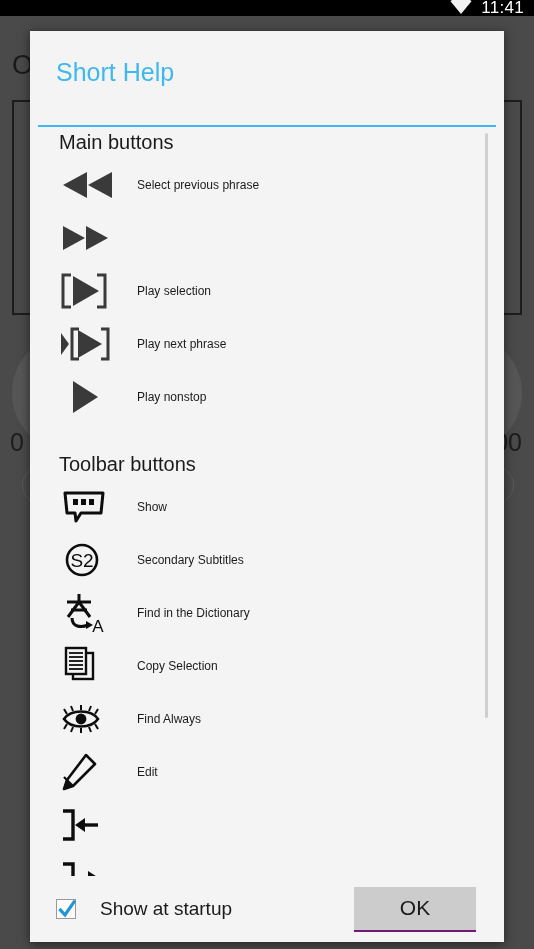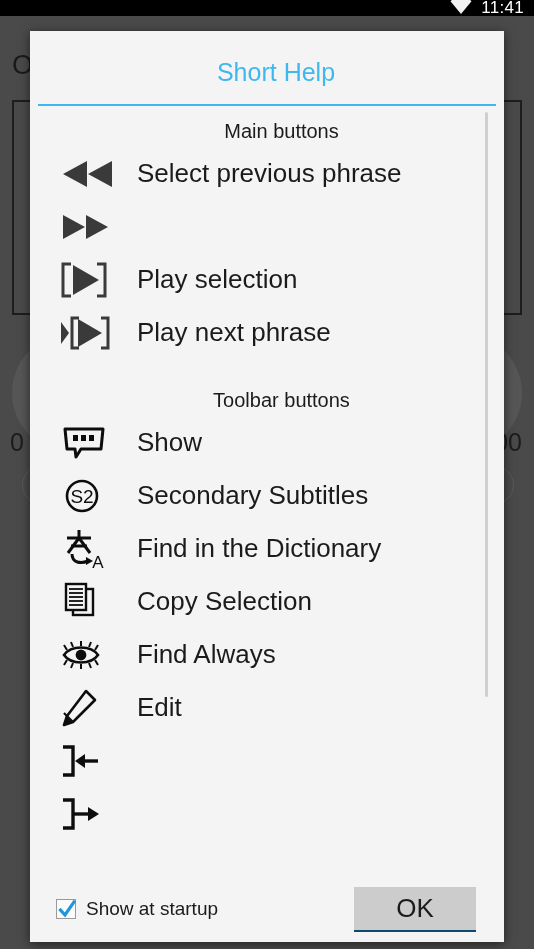--- a/index.html
+++ b/index.html
@@ -101,44 +101,42 @@
     left: 30px; top: 31px;
     width: 474px; height: 911px;
     background: #f4f4f4;
     box-shadow: 0 2px 10px rgba(0,0,0,0.55);
     display: flex;
     flex-direction: column;
     box-sizing: border-box;
   }
   .dialog-header {
     padding: 26px 8px 0 26px;
-    height: 73px;
+    height: 94px;
     box-sizing: border-box;
     flex: 0 0 auto;
-    text-align: center;
   }
   .dialog-title {
     color: #3fb7ef;
     font-size: 25px;
     line-height: 30px;
   }
   .title-divider {
     height: 2px;
     background: #3fb7ef;
     margin: 0 8px;
     flex: 0 0 auto;
   }
 
   
   .dialog-body {
     position: relative;
     flex: 1 1 auto;
     overflow: hidden;
-    padding-top: 14px;
-    text-align: center;
+    padding-top: 4px;
   }
   .scrollbar-track {
     position: absolute;
     right: 16px; top: 6px;
     width: 3px;
     height: 585px;
     background: #cfcfcf;
     border-radius: 2px;
   }
   .section-title {
@@ -156,63 +154,63 @@
     padding-left: 29px;
   }
   .row .glyph {
     width: 78px;
     flex: 0 0 78px;
     display: flex;
     align-items: center;
     justify-content: flex-start;
   }
   .row .label {
-    font-size: 26px;
+    font-size: 12px;
     color: #1b1b1b;
     white-space: nowrap;
   }
 
   
   .dialog-footer {
     flex: 0 0 auto;
     height: 66px;
     display: flex;
     align-items: center;
     padding: 0 18px 0 26px;
     box-sizing: border-box;
     position: relative;
   }
   .checkbox-wrap {
     display: flex;
     align-items: center;
-    gap: 10px;
+    gap: 24px;
   }
   .checkbox-box {
     width: 20px; height: 20px;
     border: 1px solid #9a9a9a;
     background: #fbfbfb;
     position: relative;
     box-sizing: border-box;
   }
   .checkbox-label {
     font-size: 19px;
     color: #1b1b1b;
   }
   .ok-button {
     position: absolute;
     right: 28px;
     width: 122px;
     height: 45px;
     background: #cccccc;
     border: none;
-    border-bottom: 2px solid #0c4a6e;
+    border-bottom: 2px solid #701a75;
     display: flex;
     align-items: center;
     justify-content: center;
-    font-size: 26px;
+    font-size: 21px;
     color: #1b1b1b;
     font-family: "Liberation Sans", sans-serif;
     cursor: pointer;
   }
 </style>
 </head>
 <body>
 
 <div class="screen">
 
@@ -286,20 +284,28 @@
           <svg width="62" height="38" viewBox="0 0 62 38">
             <polygon points="2,8 2,30 10,19" fill="#3a3a3a"></polygon>
             <path d="M20,4 H13 V34 H20" fill="none" stroke="#3a3a3a" stroke-width="3"></path>
             <path d="M42,4 H49 V34 H42" fill="none" stroke="#3a3a3a" stroke-width="3"></path>
             <polygon points="19,5 19,33 43,19" fill="#3a3a3a"></polygon>
           </svg>
         </span>
         <span class="label">Play next phrase</span>
       </div>
 
+      <div class="row">
+        <span class="glyph">
+          <svg width="58" height="38" viewBox="0 0 58 38">
+            <polygon points="14,3 14,35 39,19" fill="#3a3a3a"></polygon>
+          </svg>
+        </span>
+        <span class="label">Play nonstop</span>
+      </div>
 
       <div class="section-title second">Toolbar buttons</div>
 
       <div class="row">
         <span class="glyph">
           <svg width="58" height="36" viewBox="0 0 58 36">
             <path d="M6,4 H44 L42,24 H22 L17,32 L16,24 H8 Z" fill="none" stroke="#0d0d0d" stroke-width="3" stroke-linejoin="round"></path>
             <rect x="14" y="10" width="5" height="6" fill="#0d0d0d"></rect>
             <rect x="22" y="10" width="5" height="6" fill="#0d0d0d"></rect>
             <rect x="30" y="10" width="5" height="6" fill="#0d0d0d"></rect>

